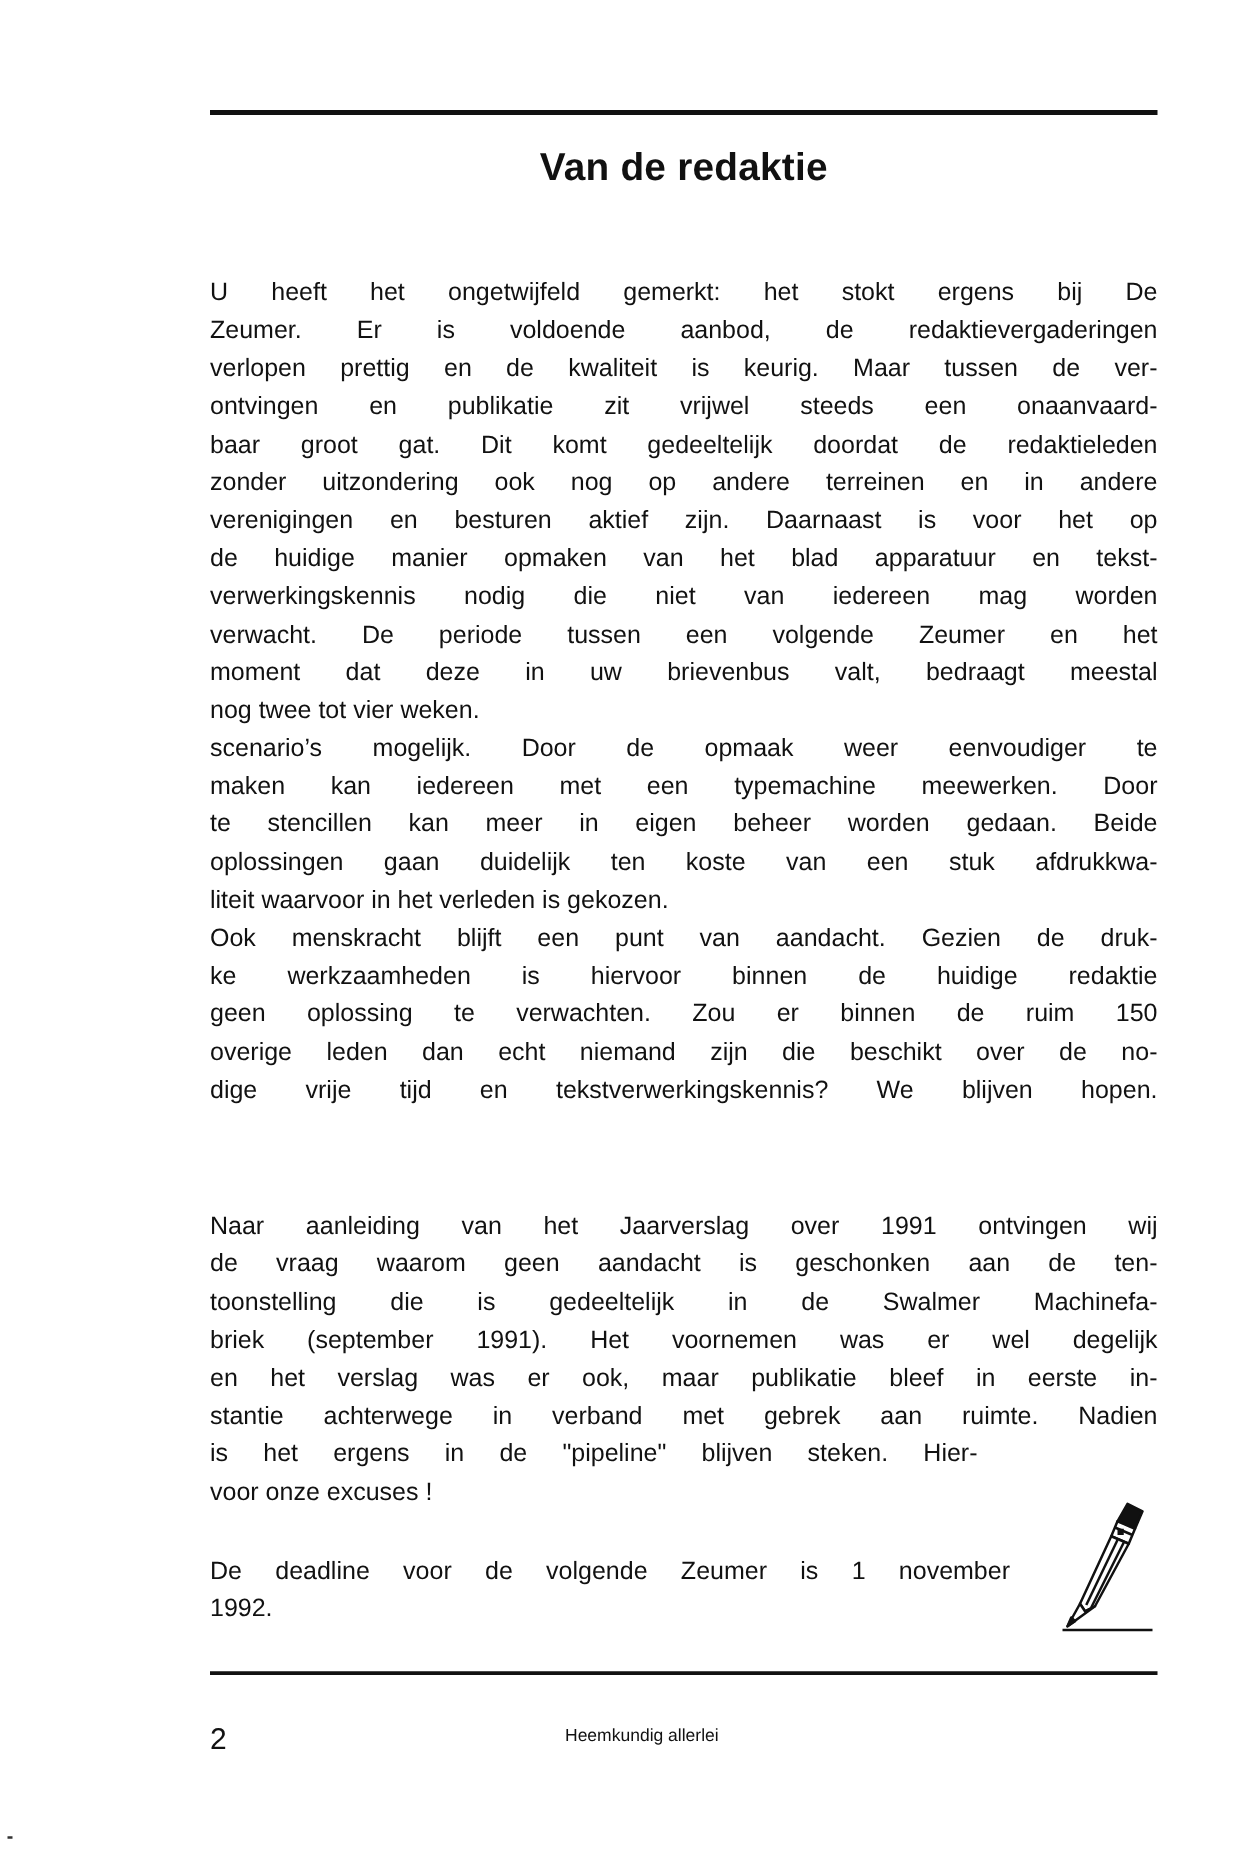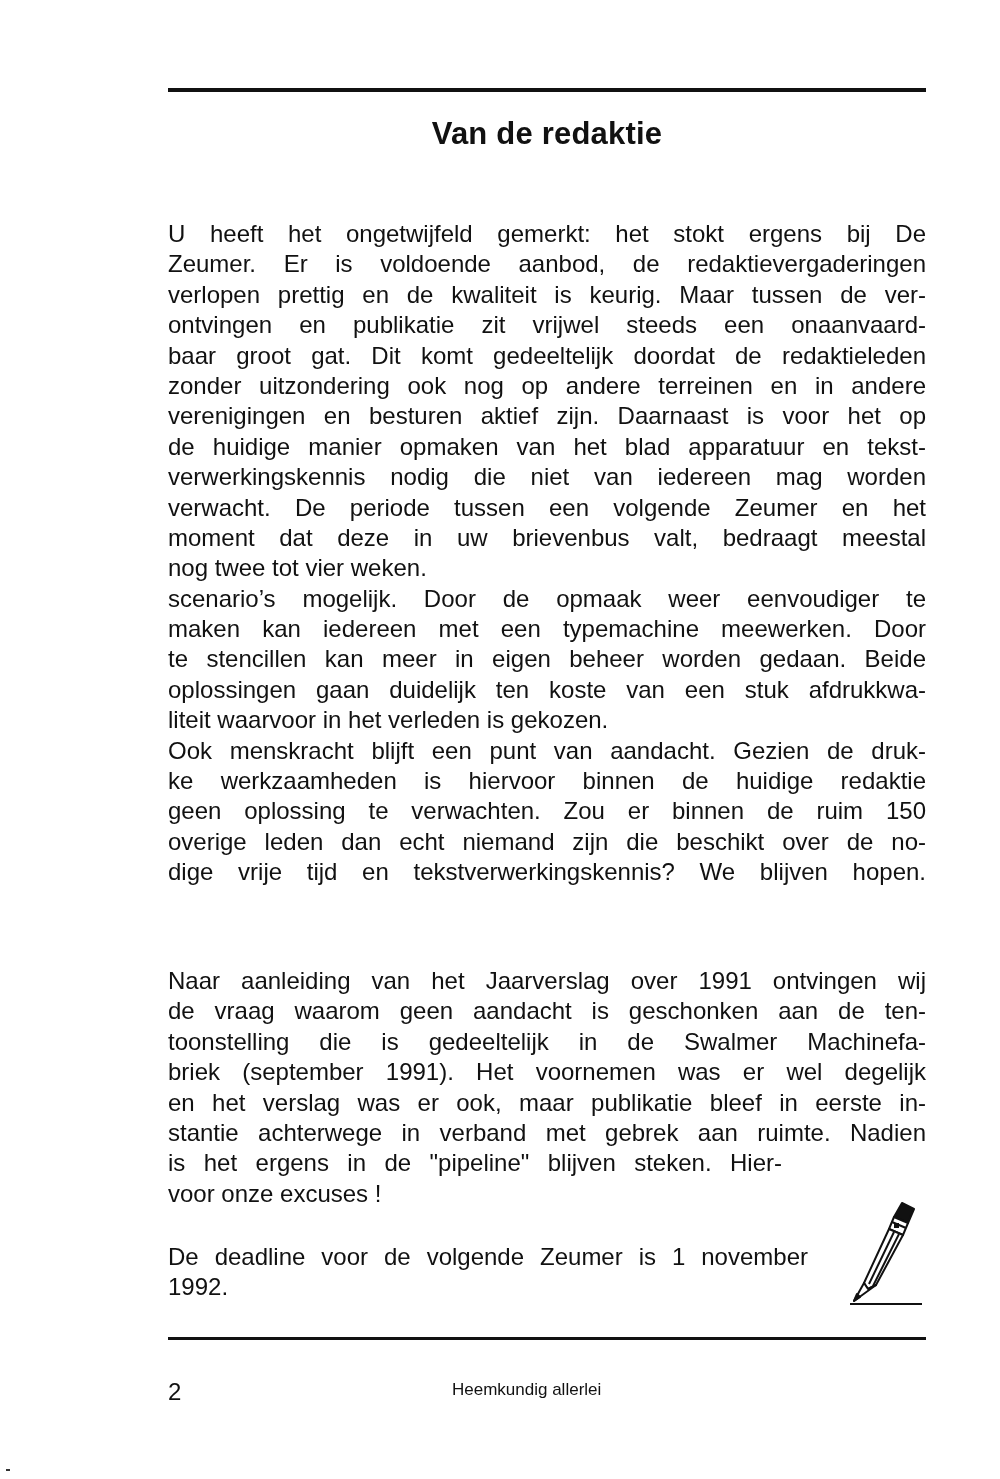--- a/index.html
+++ b/index.html
@@ -31,21 +31,21 @@
       width: 758px;
       text-align: center;
       font-size: 31px;
       font-weight: bold;
       letter-spacing: 0.2px;
     }
     .body-text {
       position: absolute;
       left: 168px;
       width: 758px;
-      font-size: 24px;
+      font-size: 20px;
     }
     .line {
       display: block;
       height: 30.4px;
       line-height: 30.4px;
       white-space: nowrap;
       text-align: justify;
       text-align-last: justify;
     }
     .line.last {
@@ -65,21 +65,21 @@
     .footer-page {
       position: absolute;
       top: 1378px;
       left: 168px;
       font-size: 24px;
     }
     .footer-title {
       position: absolute;
       top: 1380px;
       left: 452px;
-      font-size: 17px;
+      font-size: 14px;
     }
     .speck {
       position: absolute;
       left: 6px;
       top: 1469px;
       width: 4px;
       height: 2px;
       background: #333;
     }
   </style>

